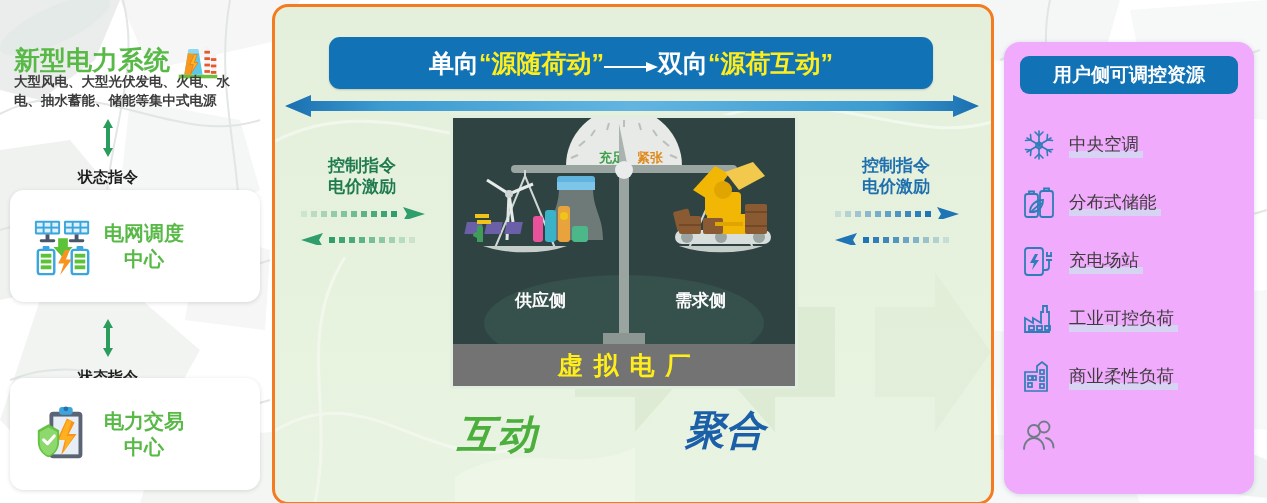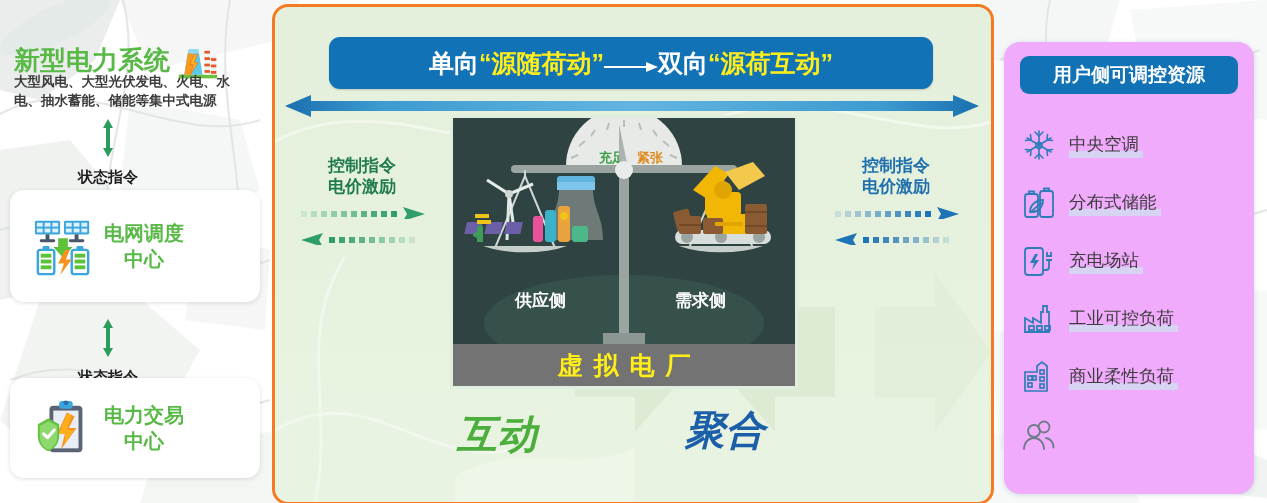--- a/index.html
+++ b/index.html
@@ -209,21 +209,21 @@
       </div>
     </div>
 
     <div class="arrow-row" style="left:78px;top:318px;">
       <svg class="vdbl" viewBox="0 0 14 40">
         <path d="M7 1 L12 10 L9 10 L9 30 L12 30 L7 39 L2 30 L5 30 L5 10 L2 10 Z" fill="#2a9d5c"></path>
       </svg>
       <div class="lbl">状态指令</div>
     </div>
 
-    <div class="card" style="left:10px;top:378px;width:250px;height:100px;">
+    <div class="card" style="left:10px;top:378px;width:250px;height:112px;">
       <svg class="card-ico" viewBox="0 0 64 64">
         <rect x="18" y="9" width="34" height="48" rx="4" fill="#5b6475"></rect>
         <rect x="22" y="14" width="26" height="39" fill="#e8eef5"></rect>
         <rect x="28" y="4" width="14" height="8" rx="3" fill="#3aa6dd"></rect>
         <circle cx="35" cy="6" r="2.5" fill="#2a6fa8"></circle>
         <path d="M36 16 L26 38 h8 l-4 16 l16 -22 h-8 l6 -12 Z" fill="#f7931e"></path>
         <path d="M36 18 L28 38 h7 l-2 12 l10 -16 h-7 l5 -16 Z" fill="#ffb01f"></path>
         <path d="M6 28 l11 -6 l11 6 v12 c0 9 -6 14 -11 16 c-5 -2 -11 -7 -11 -16 Z" fill="#63c23f"></path>
         <path d="M8 30 l9 -5 l9 5 v11 c0 7.5 -5 11.5 -9 13.3 c-4 -1.8 -9 -5.8 -9 -13.3 Z" fill="#8ed96e"></path>
         <path d="M12 38 l4 4 l7 -8" stroke="#fff" stroke-width="3.2" fill="none" stroke-linecap="round" stroke-linejoin="round"></path>

